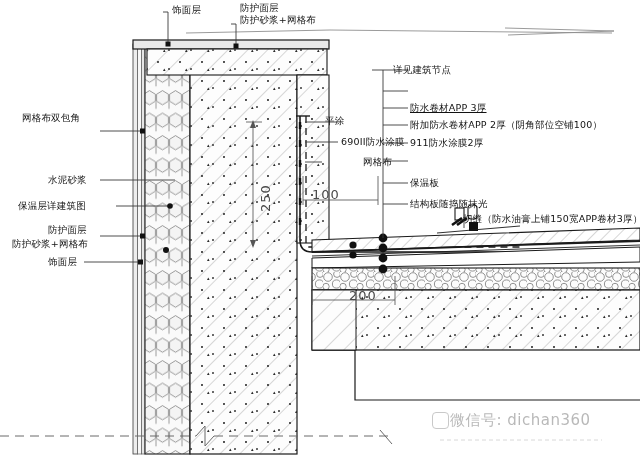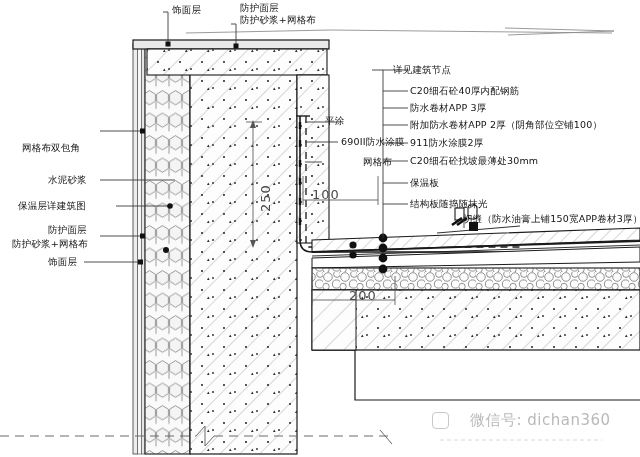--- a/index.html
+++ b/index.html
@@ -12,21 +12,21 @@
   svg{position:absolute;left:0;top:0;width:640px;height:457px;}
   .lbl{
     position:absolute;font-size:9.5px;line-height:11px;color:#121212;
     white-space:pre;letter-spacing:.2px;
   }
   .dim{
     position:absolute;font-size:13px;color:#4a4a4a;letter-spacing:1px;
   }
   .dim.rot{transform:rotate(-90deg);transform-origin:left top;}
   .wm{
-    position:absolute;display:flex;align-items:center;gap:21px;
+    position:absolute;display:flex;align-items:center;gap:1px;
     font-size:15px;color:#b9b9b9;letter-spacing:.5px;
   }
   .wm .g{display:inline-block;width:15px;height:15px;border:1.4px solid #c9c9c9;border-radius:4px;}
 </style>
 </head>
 <body>
 
 <div id="stage">
 
   <svg viewBox="0 0 640 457">
@@ -203,37 +203,35 @@
       <path d="M380 430 L392 444" stroke="#6a6a6a" stroke-width="1"></path>
     </g>
 
     <path d="M440 440 L602 440" stroke="#d8d8d8" stroke-width="1" stroke-dasharray="4 3"></path>
   </svg>
 
   <div class="lbl" style="left:172px;top:4px;">饰面层</div>
   <div class="lbl" style="left:240px;top:2px;">防护面层</div>
   <div class="lbl" style="left:240px;top:14px;">防护砂浆+网格布</div>
 
-  <div class="lbl" style="left:22px;top:142px;">网格布双包角</div>
+  <div class="lbl" style="left:22px;top:112px;">网格布双包角</div>
   <div class="lbl" style="left:48px;top:174px;">水泥砂浆</div>
   <div class="lbl" style="left:18px;top:200px;">保温层详建筑图</div>
   <div class="lbl" style="left:48px;top:224px;">防护面层</div>
   <div class="lbl" style="left:12px;top:238px;">防护砂浆+网格布</div>
   <div class="lbl" style="left:48px;top:256px;">饰面层</div>
 
   <div class="lbl" style="left:325px;top:115px;">平涂</div>
   <div class="lbl" style="left:341px;top:136px;">690II防水涂膜</div>
   <div class="lbl" style="left:325px;top:156px;margin-left:38px;">网格布</div>
 
   <div class="lbl" style="left:393px;top:64px;">详见建筑节点</div>
-  <div class="lbl" style="left:410px;top:85px;">C20细石砼40厚内配钢筋</div>
-  <div class="lbl" style="left:410px;top:102px;">防水卷材APP 3厚</div>
+  <div class="lbl" style="left:410px;top:102px;text-decoration:underline;">防水卷材APP 3厚</div>
   <div class="lbl" style="left:410px;top:119px;">附加防水卷材APP 2厚（阴角部位空铺100）</div>
   <div class="lbl" style="left:410px;top:137px;">911防水涂膜2厚</div>
-  <div class="lbl" style="left:410px;top:155px;">C20细石砼找坡最薄处30mm</div>
   <div class="lbl" style="left:410px;top:177px;">保温板</div>
   <div class="lbl" style="left:410px;top:198px;">结构板随捣随抹光</div>
   <div class="lbl" style="left:463px;top:213px;">切缝（防水油膏上铺150宽APP卷材3厚）</div>
 
   <div class="dim rot" style="left:258px;top:212px;">250</div>
   <div class="dim" style="left:312px;top:187px;">100</div>
   <div class="dim" style="left:349px;top:288px;">200</div>
 
   <div class="wm" style="left:432px;top:411px;">
     <span class="g"></span>

